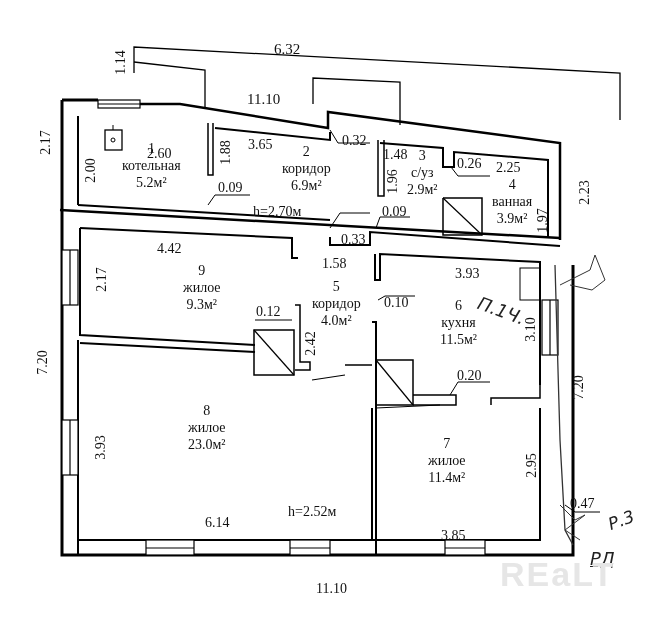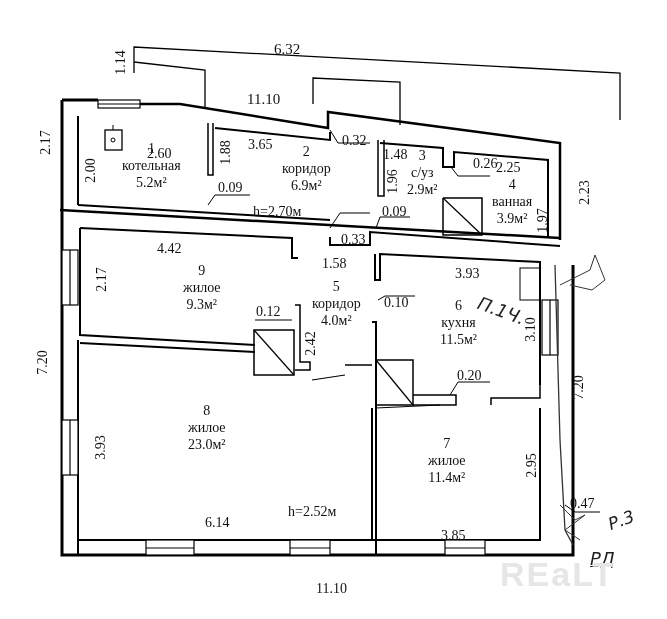--- a/index.html
+++ b/index.html
@@ -109,21 +109,21 @@
 <span class="lbl rot" style="left:33px;top:135px;">2.17</span>
 <span class="lbl" style="left:147px;top:122px;margin-top:24px;">2.60</span>
 <span class="lbl rot" style="left:78px;top:163px;">2.00</span>
 <span class="lbl rot" style="left:213px;top:145px;">1.88</span>
 <span class="lbl" style="left:248px;top:137px;">3.65</span>
 <span class="lbl" style="left:342px;top:133px;">0.32</span>
 <span class="lbl" style="left:218px;top:180px;">0.09</span>
 <span class="lbl" style="left:253px;top:204px;">h=2.70м</span>
 <span class="lbl" style="left:383px;top:147px;">1.48</span>
 <span class="lbl rot" style="left:380px;top:174px;">1.96</span>
-<span class="lbl" style="left:473px;top:156px;">0.26</span>
+<span class="lbl" style="left:457px;top:156px;">0.26</span>
 <span class="lbl" style="left:488px;top:160px;margin-left:8px;">2.25</span>
 <span class="lbl rot" style="left:530px;top:213px;">1.97</span>
 <span class="lbl rot" style="left:572px;top:185px;">2.23</span>
 <span class="lbl" style="left:341px;top:200px;margin-top:32px;">0.33</span>
 <span class="lbl" style="left:382px;top:204px;">0.09</span>
 <span class="lbl" style="left:157px;top:241px;">4.42</span>
 <span class="lbl rot" style="left:89px;top:272px;">2.17</span>
 <span class="lbl" style="left:256px;top:304px;">0.12</span>
 <span class="lbl" style="left:322px;top:256px;">1.58</span>
 <span class="lbl rot" style="left:298px;top:336px;">2.42</span>

